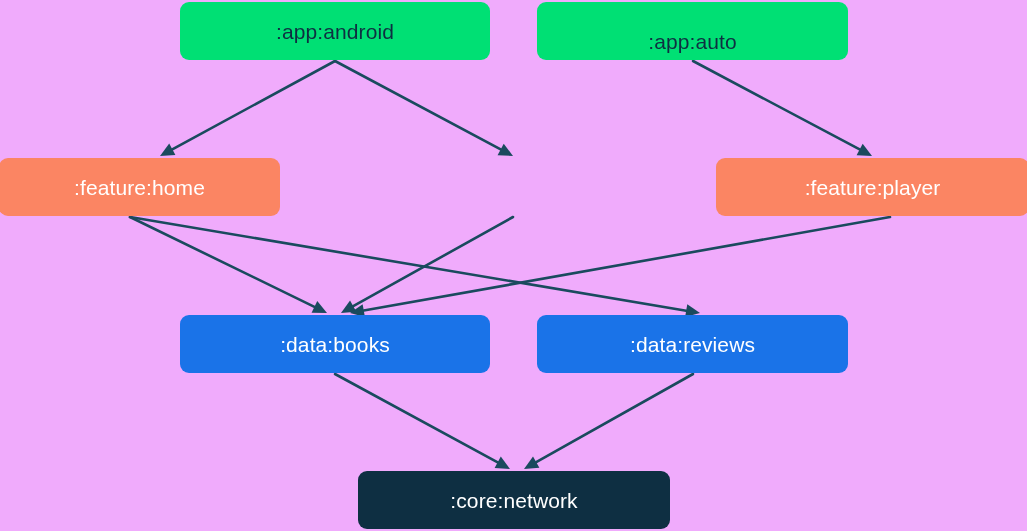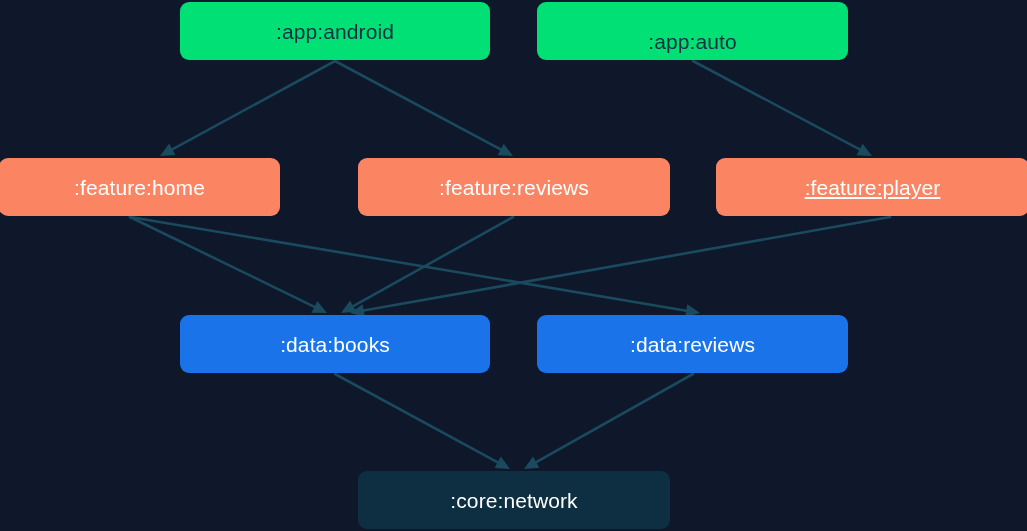--- a/index.html
+++ b/index.html
@@ -11,21 +11,21 @@
   body {
     width: 1027px;
     height: 531px;
     overflow: hidden;
     font-family: "Liberation Sans", sans-serif;
   }
   #graph-root {
     position: relative;
     width: 1027px;
     height: 531px;
-    background: #0f172a;
+    background: #f0abfc;
   }
   #edge-layer {
     position: absolute;
     left: 0;
     top: 0;
     width: 1027px;
     height: 531px;
     pointer-events: none;
   }
   #node-layer {
@@ -99,25 +99,22 @@
   <div id="node-layer">
       <div class="node" style="left: 180px; top: 2px; width: 310px; height: 58px; background: rgb(0, 224, 116);">
         <span class="node-label" style="color: rgb(14, 47, 66);">:app:android</span>
       </div>
       <div class="node" style="left: 537px; top: 2px; width: 311px; height: 58px; background: rgb(0, 224, 116);">
         <span class="node-label" style="color: rgb(14, 47, 66); margin-top: 20px;">:app:auto</span>
       </div>
       <div class="node" style="left: -1px; top: 158px; width: 281px; height: 58px; background: rgb(251, 133, 99);">
         <span class="node-label" style="color: rgb(255, 255, 255);">:feature:home</span>
       </div>
-      <div class="node" style="left: 358px; top: 158px; width: 312px; height: 58px; background: rgb(251, 133, 99);">
-        <span class="node-label" style="color: rgb(255, 255, 255);">:feature:reviews</span>
-      </div>
       <div class="node" style="left: 716px; top: 158px; width: 313px; height: 58px; background: rgb(251, 133, 99);">
-        <span class="node-label" style="color: rgb(255, 255, 255); text-decoration: underline;">:feature:player</span>
+        <span class="node-label" style="color: rgb(255, 255, 255);">:feature:player</span>
       </div>
       <div class="node" style="left: 537px; top: 315px; width: 311px; height: 58px; background: rgb(26, 115, 232);">
         <span class="node-label" style="color: rgb(255, 255, 255);">:data:reviews</span>
       </div>
       <div class="node" style="left: 180px; top: 315px; width: 310px; height: 58px; background: rgb(26, 115, 232);">
         <span class="node-label" style="color: rgb(255, 255, 255);">:data:books</span>
       </div>
       <div class="node" style="left: 358px; top: 471px; width: 312px; height: 58px; background: rgb(14, 47, 66);">
         <span class="node-label" style="color: rgb(255, 255, 255);">:core:network</span>
       </div>

